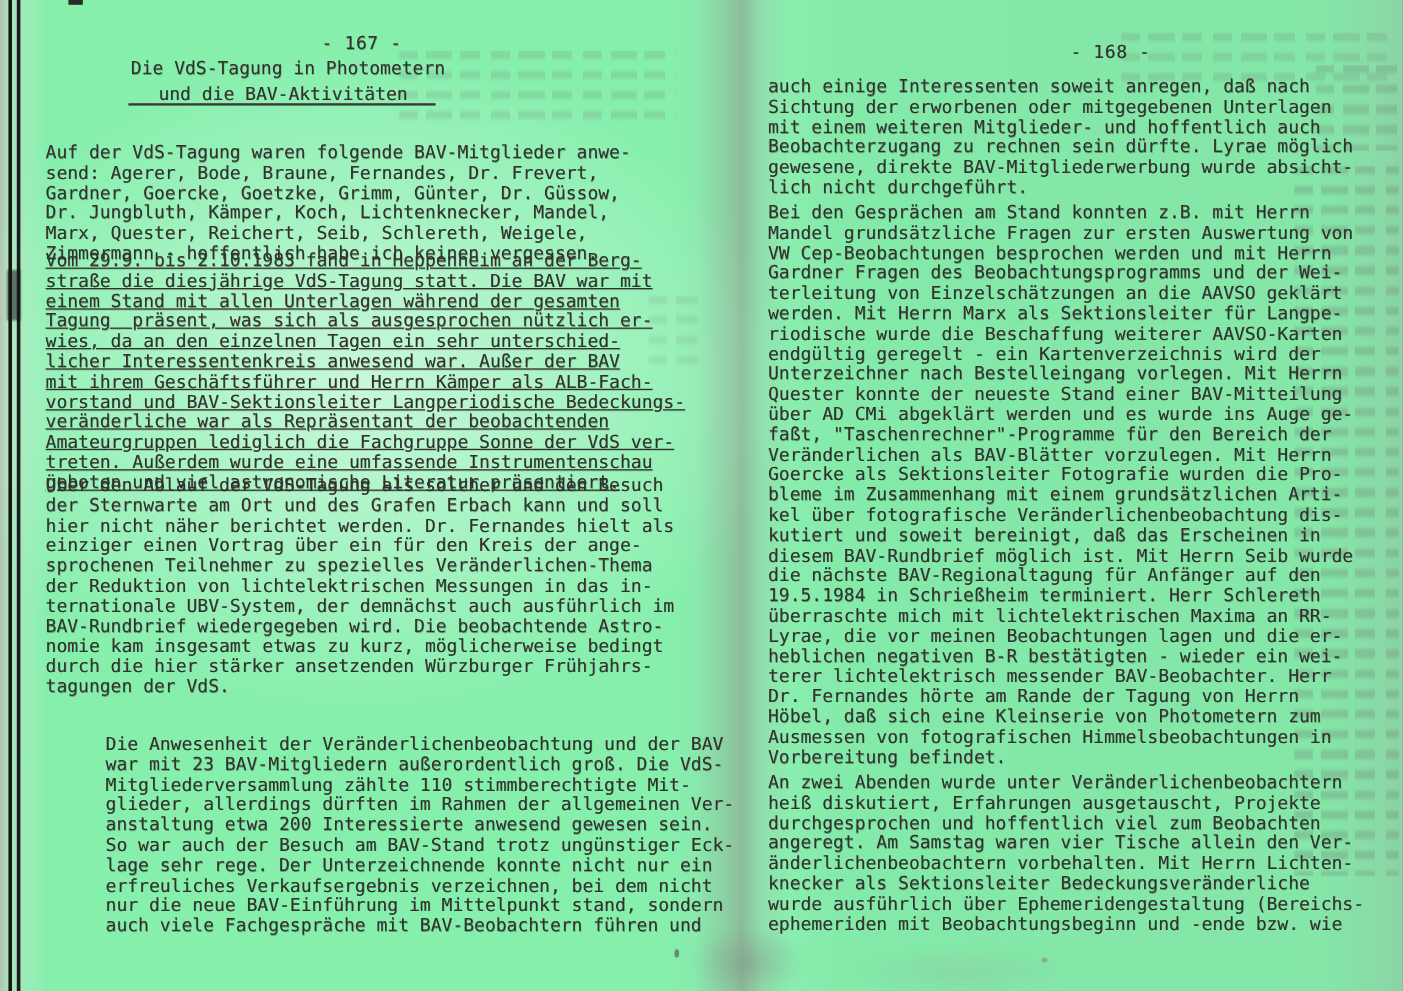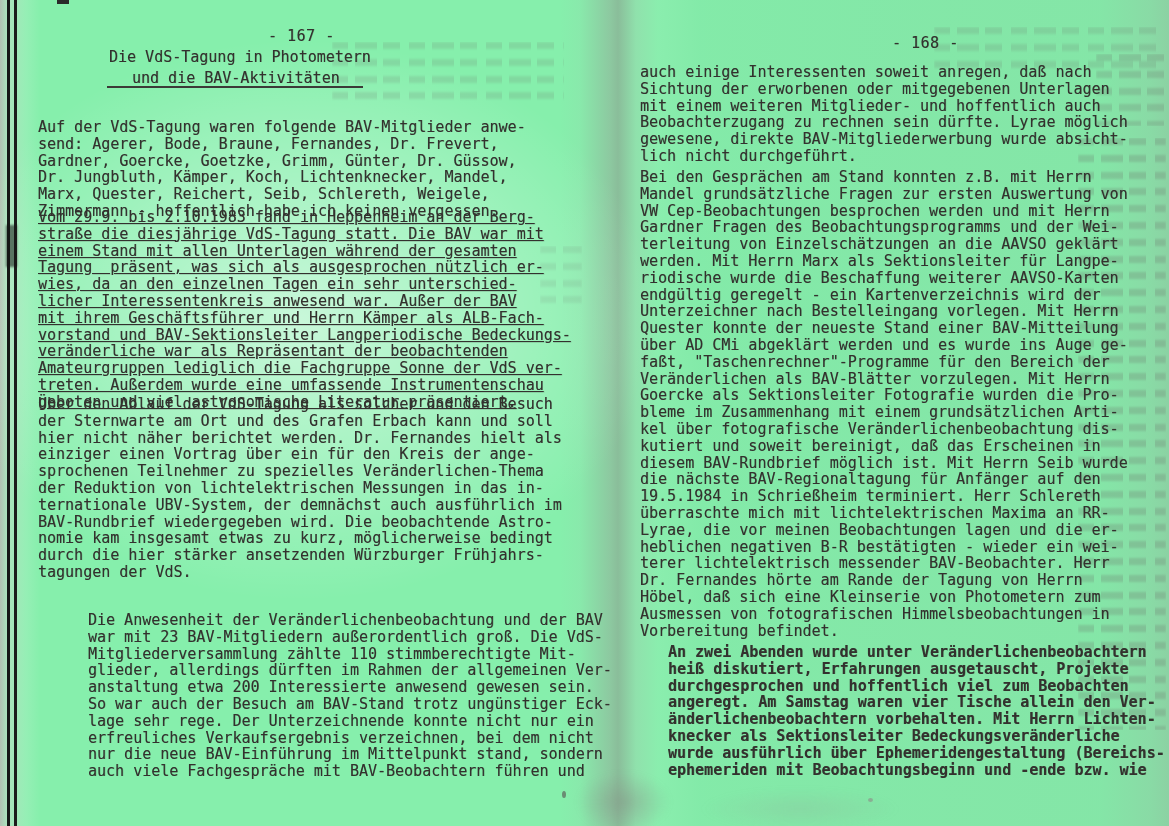--- a/index.html
+++ b/index.html
@@ -148,21 +148,21 @@
 die nächste BAV-Regionaltagung für Anfänger auf den
 19.5.1984 in Schrießheim terminiert. Herr Schlereth
 überraschte mich mit lichtelektrischen Maxima an RR-
 Lyrae, die vor meinen Beobachtungen lagen und die er-
 heblichen negativen B-R bestätigten - wieder ein wei-
 terer lichtelektrisch messender BAV-Beobachter. Herr
 Dr. Fernandes hörte am Rande der Tagung von Herrn
 Höbel, daß sich eine Kleinserie von Photometern zum
 Ausmessen von fotografischen Himmelsbeobachtungen in
 Vorbereitung befindet.</div>
-    <div class="text-block" style="left:668px;top:644px;font-weight:bold;">An zwei Abenden wurde unter Veränderlichenbeobachtern
+    <div class="text-block" style="left:640px;top:644px;">An zwei Abenden wurde unter Veränderlichenbeobachtern
 heiß diskutiert, Erfahrungen ausgetauscht, Projekte
 durchgesprochen und hoffentlich viel zum Beobachten
 angeregt. Am Samstag waren vier Tische allein den Ver-
 änderlichenbeobachtern vorbehalten. Mit Herrn Lichten-
 knecker als Sektionsleiter Bedeckungsveränderliche
 wurde ausführlich über Ephemeridengestaltung (Bereichs-
 ephemeriden mit Beobachtungsbeginn und -ende bzw. wie</div>
   </div>
 
   <div class="edge-line a"></div>

